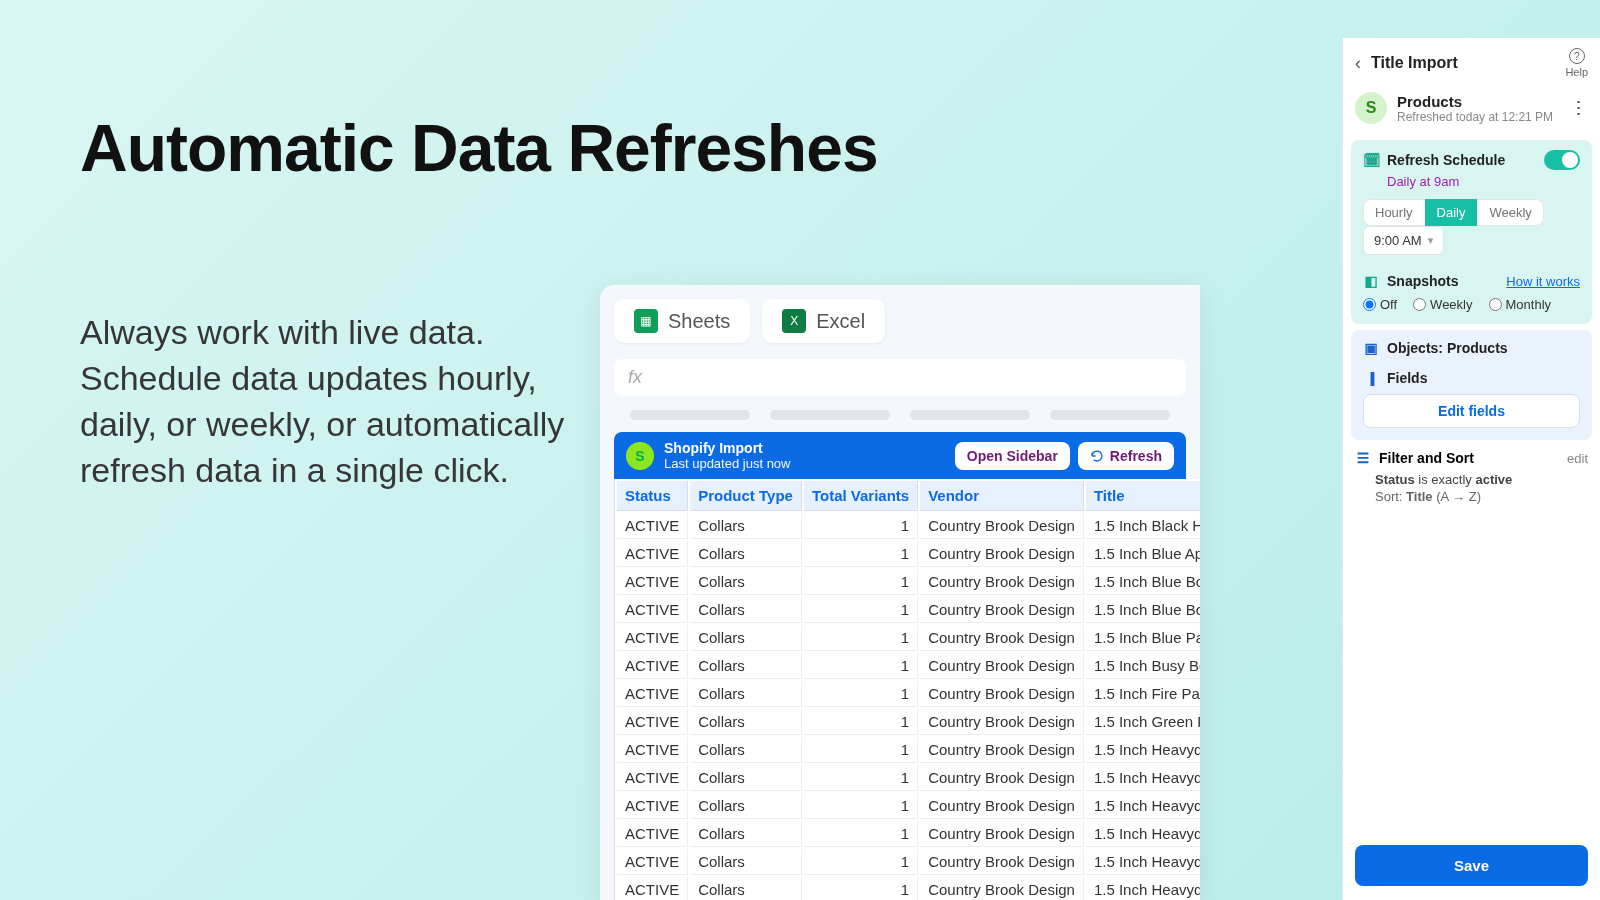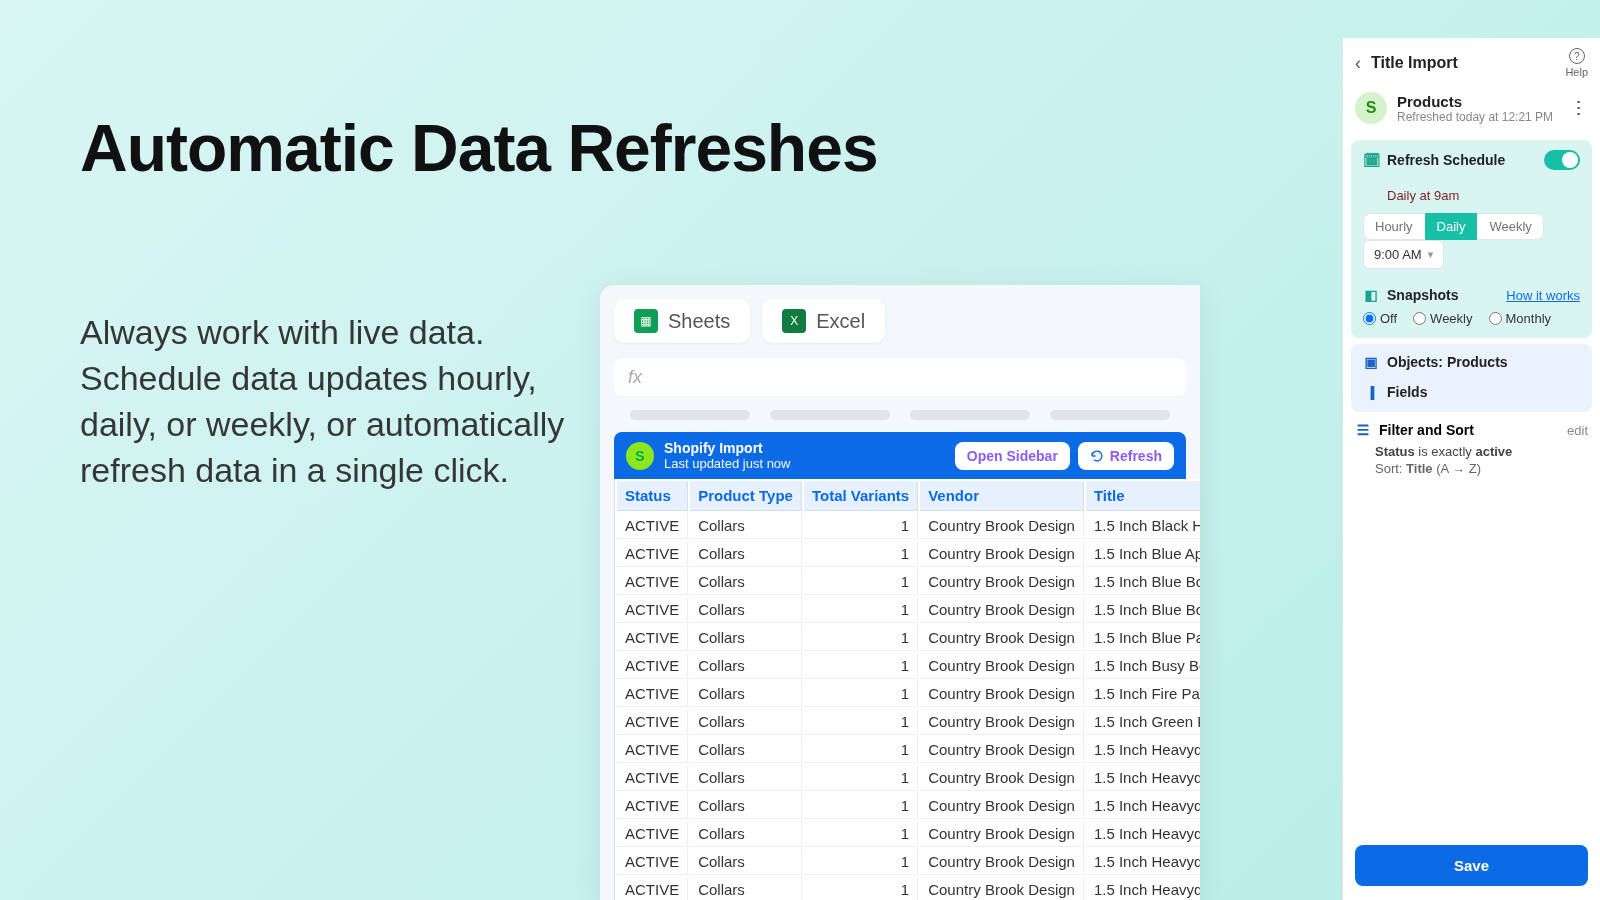--- a/index.html
+++ b/index.html
@@ -46,21 +46,21 @@
   padding: 8px 12px; margin: 0 14px; border-radius:8px 8px 0 0;
   justify-content: space-between;
 }
 .import-bar .left { display:flex; align-items:center; gap:10px; }
 .shop-badge {
   width:28px;height:28px;border-radius:50%;background:#8de71c;color:#0a5; display:inline-flex;align-items:center;justify-content:center;font-weight:800;font-size:14px;
 }
 .import-texts .l1 { font-size:14px; font-weight:600; }
 .import-texts .l2 { font-size:13px; opacity:.95; }
 .bar-btn {
-  background:#fff;color:#8b5cf6;border:none;border-radius:8px;
+  background:#fff;color:#701a75;border:none;border-radius:8px;
   padding:6px 12px;font-size:14px;font-weight:600;display:inline-flex;align-items:center;gap:6px;cursor:pointer;
 }
 .bar-btns { display:flex; gap:8px; }
 .sheet-table {
   margin: 0 14px; background:#fff; border:1px solid #d9dde2; border-top:none;
   font-size:15px; width: calc(100% - 28px);
 }
 .sheet-table th {
   background:#e7f0fe; text-align:left; padding:6px 8px; font-weight:600; color:#0b6be5;
   border-right:1px solid #d9dde2; border-bottom:1px solid #d9dde2; white-space:nowrap;
@@ -90,21 +90,21 @@
   display:inline-flex;align-items:center;justify-content:center;font-weight:800;
 }
 .sb-src-title { font-weight:700; font-size:15px; color:#222; }
 .sb-src-sub { font-size:12px; color:#888; }
 .sb-more { font-size:18px; color:#555; cursor:pointer; transform: rotate(90deg); }
 .panel-teal {
   background:#d9f5f2; margin:6px 8px; border-radius:8px; padding:10px 12px 12px 12px;
 }
 .panel-row { display:flex; justify-content:space-between; align-items:center; }
 .panel-label { display:flex; gap:8px; align-items:center; font-weight:700; font-size:14px; color:#222; }
-.panel-sub { font-size:13px; color:#7f1d1d; margin:18px 0 10px 24px; }
+.panel-sub { font-size:13px; color:#a21caf; margin:4px 0 10px 24px; }
 .toggle {
   width:36px;height:20px;background:#17bfa7;border-radius:10px;position:relative;cursor:pointer;
 }
 .toggle::after { content:''; position:absolute; right:2px; top:2px; width:16px;height:16px;background:#fff;border-radius:50%; }
 .seg { display:flex; background:#fff; border-radius:8px; width:fit-content; overflow:hidden; box-shadow:0 0 0 1px #e1e5e5 inset; }
 .seg button { border:none;background:transparent;padding:6px 12px;font-size:13px;color:#737373;cursor:pointer; }
 .seg button.sel { background:#17bfa7; color:#fff; }
 .time-select {
   display:inline-flex; align-items:center; gap:6px;
   background:#fff;border:1px solid #e1e5e5;border-radius:6px;padding:6px 10px;font-size:13px;color:#333;cursor:pointer;
@@ -363,20 +363,21 @@
 
   <div class="panel-blue">
     <div class="panel-label">
       <span class="ic ic-blue">▣</span>
       <span>Objects: Products</span>
     </div>
     <div class="panel-label" style="margin-top:14px">
       <span class="ic ic-blue ic-fields">|||</span>
       <span>Fields</span>
     </div>
+    <button class="edit-fields-btn">Edit fields</button>
   </div>
 
   <div class="filter-block">
     <div class="filter-head">
       <div class="filter-title">
         <span class="ic ic-blue">☰</span>
         <span>Filter and Sort</span>
       </div>
       <span class="link" style="text-decoration:none;color:#888">edit</span>
     </div>

